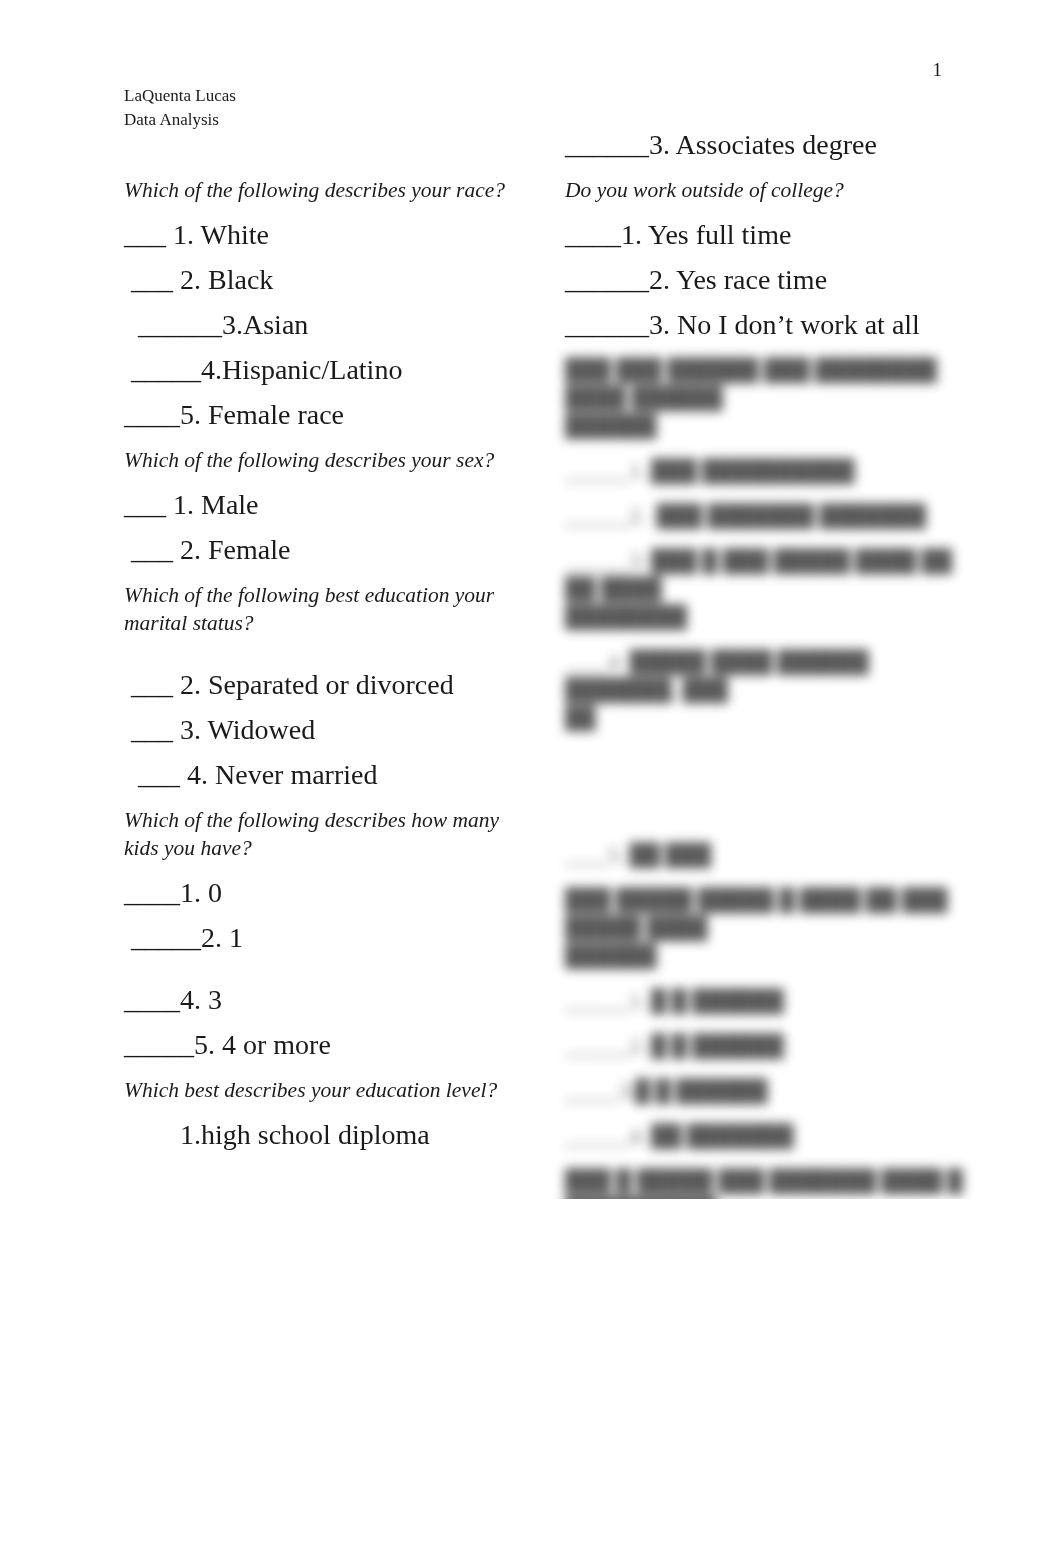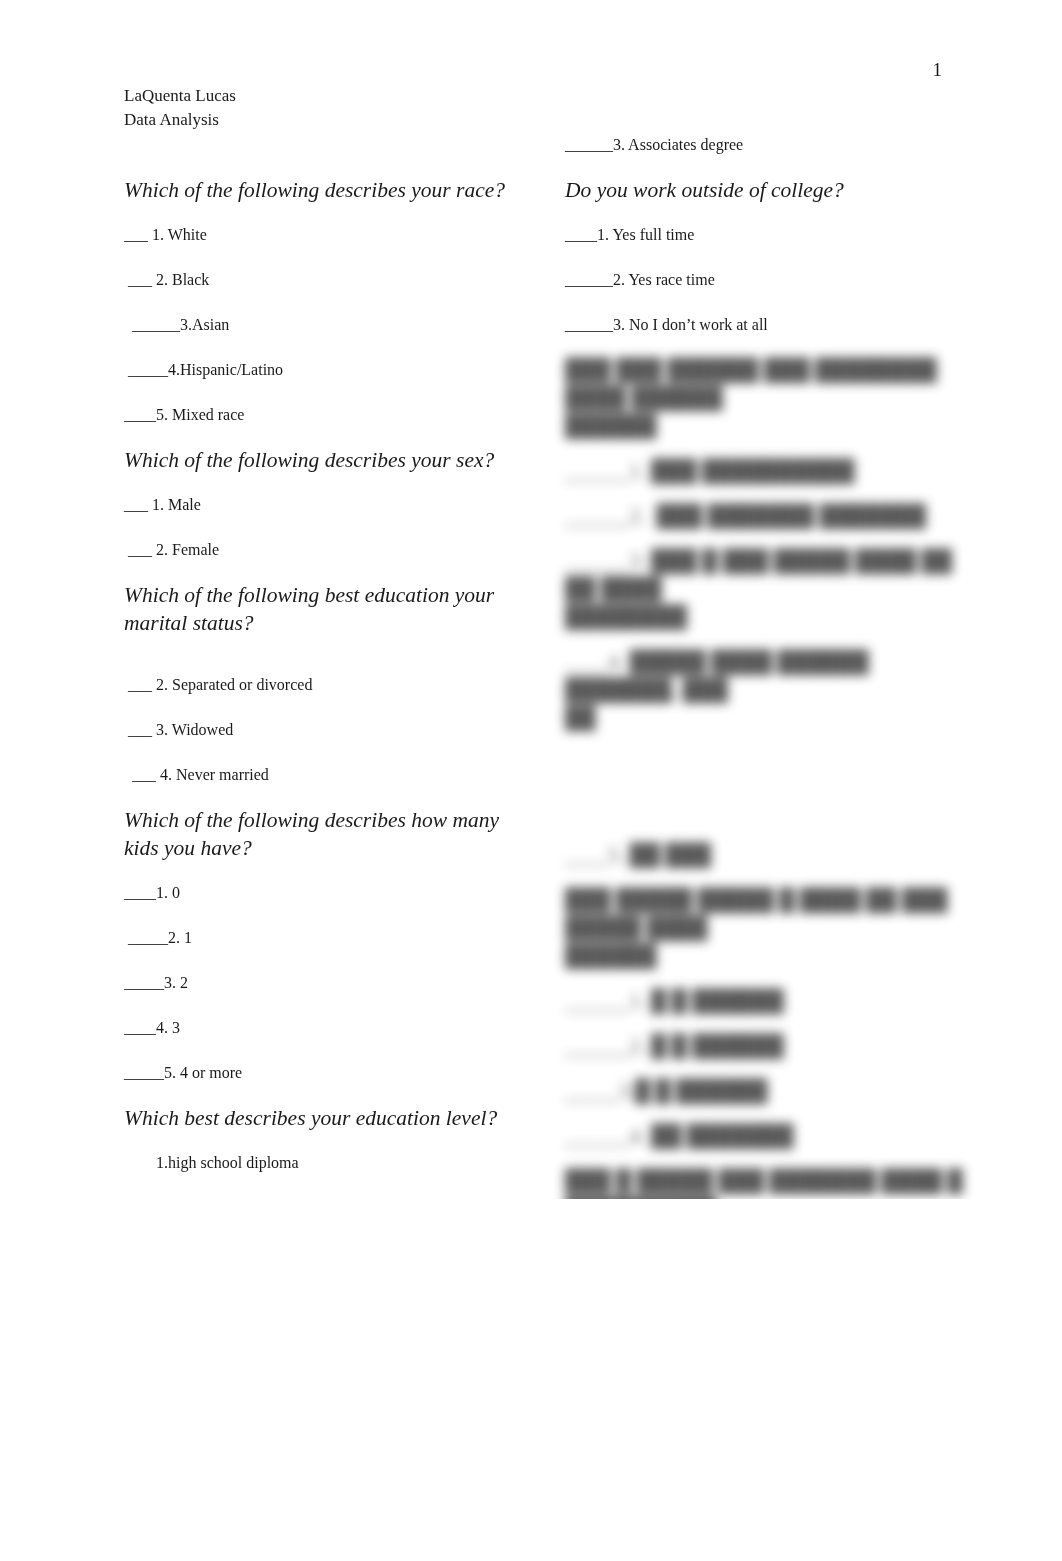--- a/index.html
+++ b/index.html
@@ -56,21 +56,21 @@
     margin: 0 0 0 0;
     white-space: normal;
     font-size: 21.5px;
     line-height: 28px;
     font-style: italic;
   }
 
   .opt {
     margin: 0;
     white-space: pre;
-    font-size: 16px;
+    font-size: 28px;
     line-height: 28px;
   }
 
   
   .gap-q   { height: 17px; }
   .gap-opt { height: 17px; }
 
   
   .blur-block {
     position: absolute;
@@ -115,21 +115,21 @@
     <p class="q">Which of the following describes your race?</p>
     <div class="gap-q"></div>
     <p class="opt">___ 1. White</p>
     <div class="gap-opt"></div>
     <p class="opt"> ___ 2. Black</p>
     <div class="gap-opt"></div>
     <p class="opt">  ______3.Asian</p>
     <div class="gap-opt"></div>
     <p class="opt"> _____4.Hispanic/Latino</p>
     <div class="gap-opt"></div>
-    <p class="opt">____5. Mixed race</p>
+    <p class="opt">____5. Female race</p>
     <div class="gap-opt"></div>
 
     <p class="q">Which of the following describes your sex?</p>
     <div class="gap-q"></div>
     <p class="opt">___ 1. Male</p>
     <div class="gap-opt"></div>
     <p class="opt"> ___ 2. Female</p>
     <div class="gap-opt"></div>
 
     <p class="q">Which of the following best education your marital status?</p>
@@ -141,21 +141,20 @@
     <div class="gap-opt"></div>
     <p class="opt">  ___ 4. Never married</p>
     <div class="gap-opt"></div>
 
     <p class="q">Which of the following describes how many kids you have?</p>
     <div class="gap-q"></div>
     <p class="opt">____1. 0</p>
     <div class="gap-opt"></div>
     <p class="opt"> _____2. 1</p>
     <div class="gap-opt"></div>
-    <p class="opt">_____3. 2</p>
     <div class="gap-opt"></div>
     <p class="opt">____4. 3</p>
     <div class="gap-opt"></div>
     <p class="opt">_____5. 4 or more</p>
     <div class="gap-opt"></div>
 
     <p class="q">Which best describes your education level?</p>
     <div class="gap-q"></div>
     <p class="opt">        1.high school diploma</p>
   </div>

